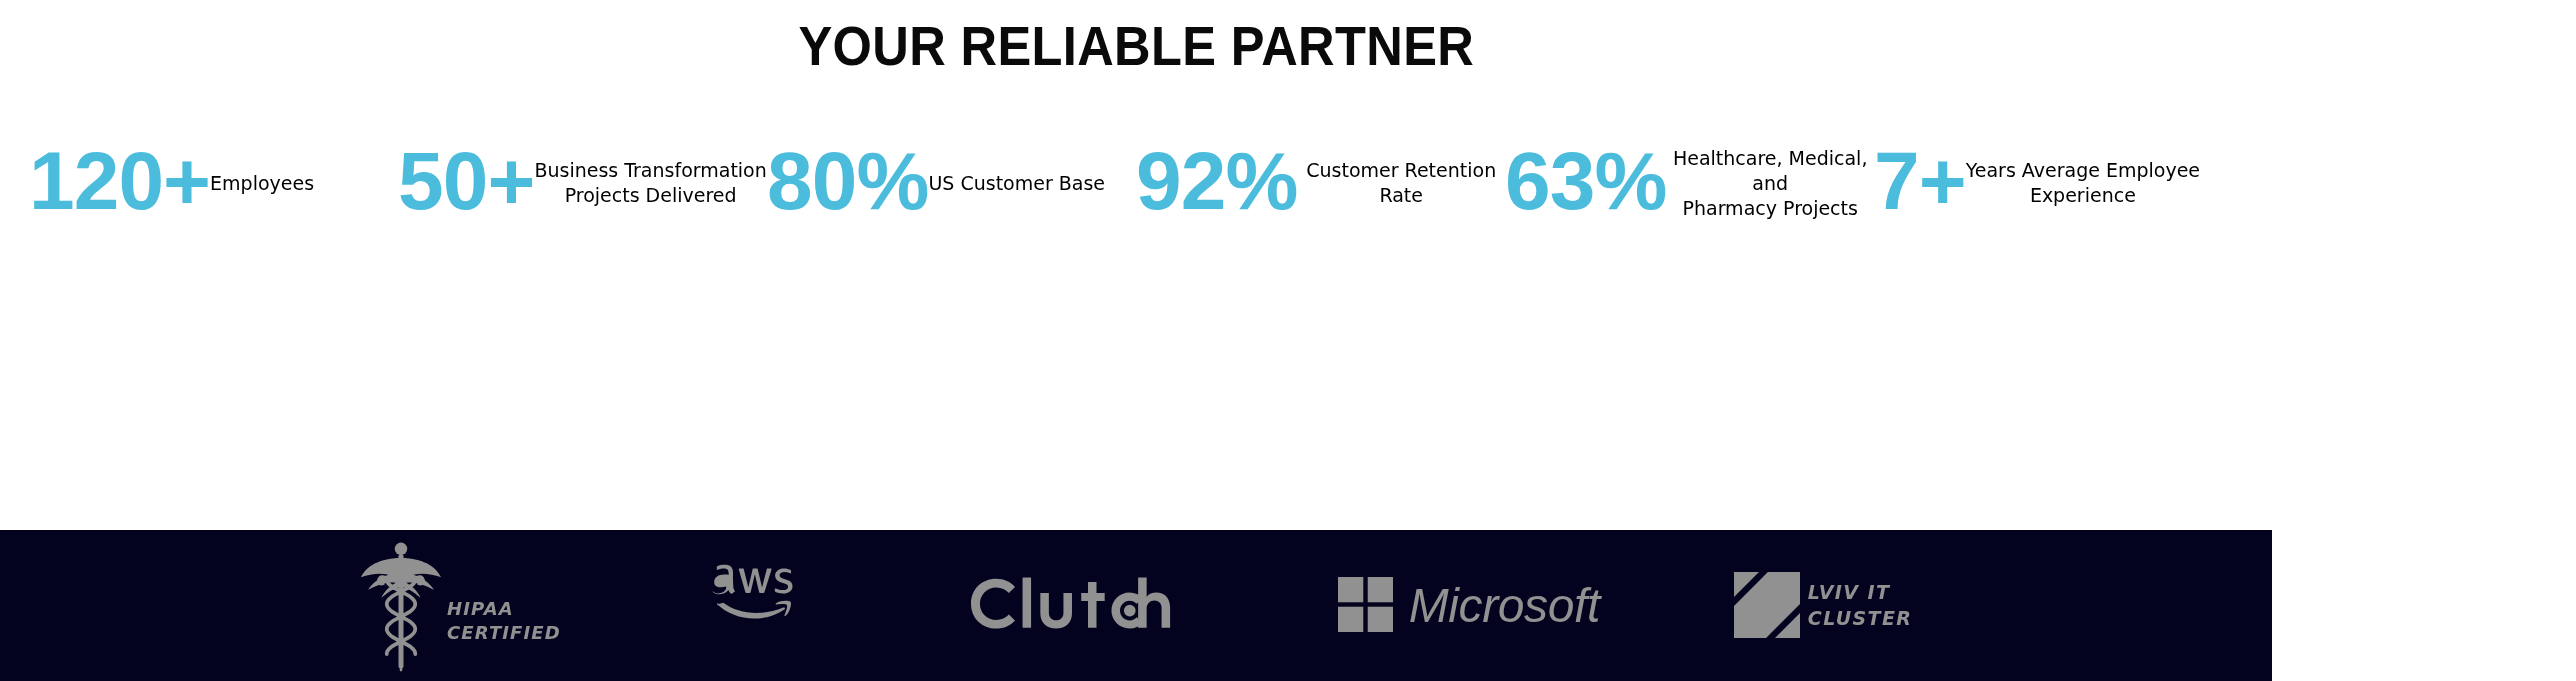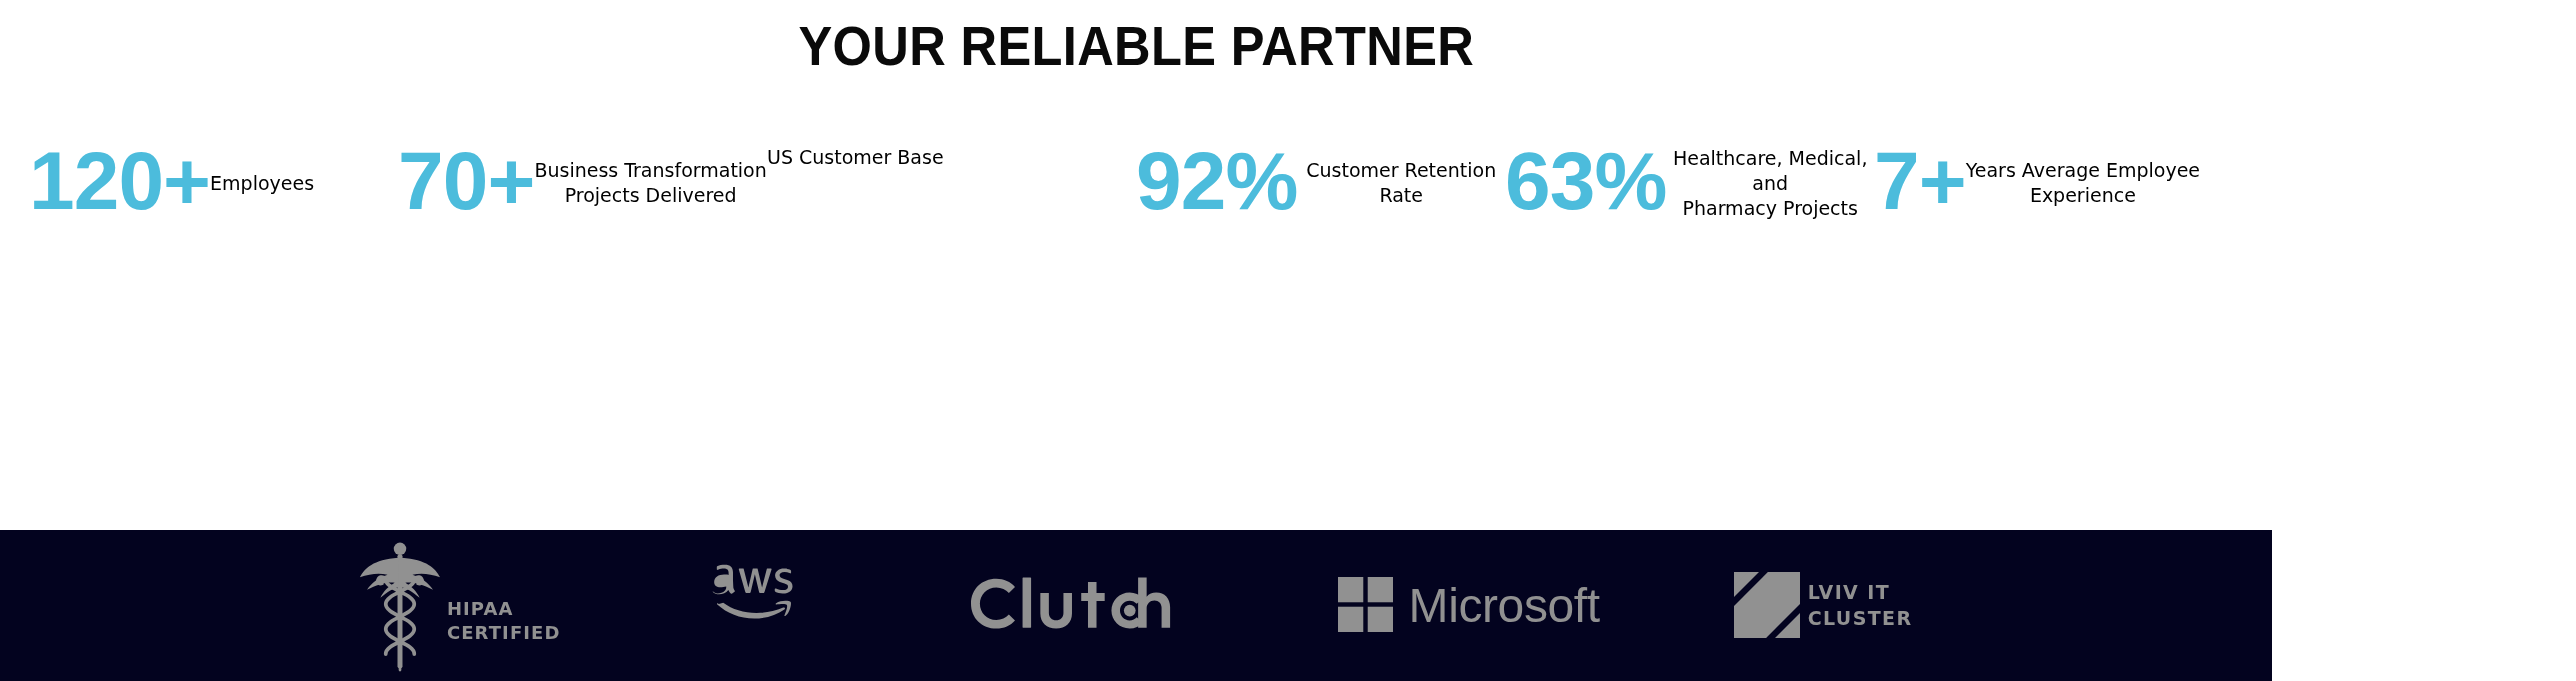--- a/index.html
+++ b/index.html
@@ -83,20 +83,21 @@
 
   
   .logo-bar {
     height: 152px;
     background: #03031f;
     display: flex;
     align-items: center;
     justify-content: center;
     gap: 134px;
     flex: 0 0 auto;
+    font-style: italic;
   }
   .logo {
     display: flex;
     align-items: center;
     justify-content: center;
     color: #919191;
     fill: #919191;
   }
   .logo-hipaa { gap: 5.4px; }
   .logo-hipaa .hipaa-text {
@@ -142,26 +143,27 @@
   </div>
 
   <div class="stats-row">
 
     <div class="stat">
       <div class="stat-value">120+</div>
       <div class="stat-label">Employees</div>
     </div>
 
     <div class="stat">
-      <div class="stat-value">70+</div>
+      <div class="stat-value">50+</div>
       <div class="stat-label">Business Transformation
 Projects Delivered</div>
     </div>
 
     <div class="stat">
+      <div class="stat-value">80%</div>
       <div class="stat-label">US Customer Base</div>
     </div>
 
     <div class="stat">
       <div class="stat-value">92%</div>
       <div class="stat-label">Customer Retention Rate</div>
     </div>
 
     <div class="stat">
       <div class="stat-value">63%</div>

